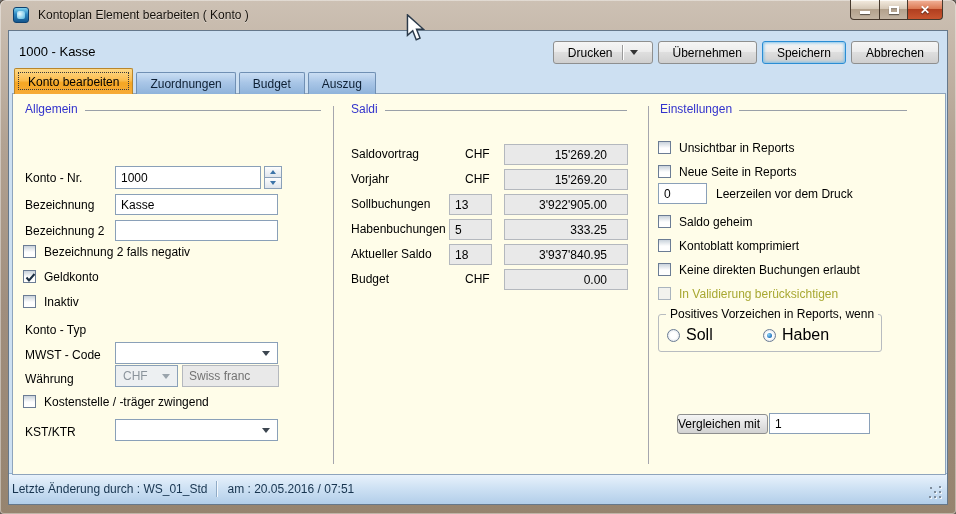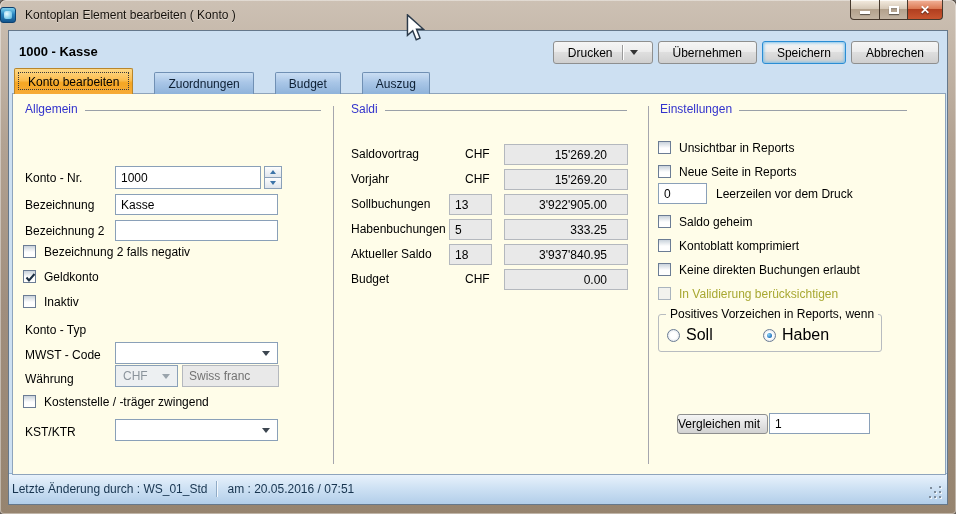--- a/index.html
+++ b/index.html
@@ -5,21 +5,21 @@
   * { margin:0; padding:0; box-sizing:border-box; font-family:"Liberation Sans", sans-serif; }
   body { margin:0; background:#777; }
 
   #window{ position:relative; width:956px; height:514px;
     background:linear-gradient(#cdc1b4,#b2a292 28%,#a08e7d 60%,#96846f);
     border-radius:6px 6px 4px 4px; overflow:hidden;
     box-shadow:inset 0 0 0 1px rgba(255,255,255,.4), 0 0 0 1px #55483c; }
 
   
   .titlebar{ position:absolute; left:0; top:0; right:0; height:30px;
-    display:flex; align-items:center; }
+    display:flex; align-items:center; padding-left:13px; }
   .app-icon{ width:16px; height:16px; border-radius:3px; position:relative;
     background:linear-gradient(#7fd2ef,#2b85c0 45%,#14568e); border:1px solid #0d4170; }
   .app-icon i{ position:absolute; left:3px; top:3px; width:8px; height:8px; border-radius:2px;
     background:radial-gradient(circle at 35% 35%, #eafaff, #74c6e8 75%); display:block; }
   .title-text{ margin-left:9px; font-size:12px; color:#15100a; text-shadow:0 1px 0 rgba(255,255,255,.45); }
 
   .win-controls{ position:absolute; top:0; right:13px; display:flex; }
   .wc-btn{ height:20px; border:1px solid #46392d; border-top:none; margin-left:-1px;
     display:flex; align-items:center; justify-content:center; position:relative;
     background:linear-gradient(#f4ece0,#d6c9b8 45%,#b3a18c 50%,#c3b4a2);
@@ -30,32 +30,32 @@
     background:linear-gradient(#f2b49b,#dc7a55 45%,#b13f20 50%,#c9552f);
     box-shadow:inset 0 1px 0 rgba(255,255,255,.5); }
   .ic-min{ width:10px; height:3px; background:#fff; box-shadow:0 1px 1px rgba(0,0,0,.55); margin-top:6px; }
   .ic-max{ width:10px; height:8px; border:2px solid #fff; box-shadow:0 1px 1px rgba(0,0,0,.45), inset 0 1px 1px rgba(0,0,0,.35); }
   .ic-close{ color:#fff; font-size:12px; font-weight:bold; text-shadow:0 1px 1px rgba(0,0,0,.6); line-height:1; }
 
   
   .client{ position:absolute; left:8px; top:30px; right:8px; bottom:9px;
     background:#cde0f2; border:1px solid #65788b; }
 
-  .header-title{ position:absolute; left:10px; top:13px; font-size:13px; font-weight:bold; color:#000; }
+  .header-title{ position:absolute; left:10px; top:13px; font-size:13px; font-weight:normal; color:#000; }
 
   .toolbar{ position:absolute; top:10px; right:8px; display:flex; gap:5px; }
   .btn{ height:23px; padding:0 14px; font-size:12px; color:#000; display:flex; align-items:center;
     background:linear-gradient(#f5f5f5,#ececec 45%,#dedede 50%,#cfcfcf);
     border:1px solid #8e8f8f; border-radius:3px; cursor:default; }
   .btn.default{ border:1px solid #2a8dd4; box-shadow:inset 0 0 3px 1px #7cc0ea; }
   .btn .split-sep{ width:1px; height:15px; background:#9a9a9a; margin:0 7px 0 9px; box-shadow:1px 0 0 #fff; }
   .drop-arrow{ width:0; height:0; border-left:4px solid transparent; border-right:4px solid transparent; border-top:5px solid #333; }
 
   
-  .tabs{ position:absolute; left:5px; top:37px; height:26px; display:flex; align-items:flex-end; gap:21px; z-index:3; }
+  .tabs{ position:absolute; left:5px; top:37px; height:26px; display:flex; align-items:flex-end; gap:3px; z-index:3; }
   .tab{ height:22px; padding:0 13px; display:flex; align-items:center; font-size:12px; color:#0d1f33;
     background:linear-gradient(#cadef3,#a9c6e7 45%,#8fb3da); border:1px solid #7090b4; border-bottom:none;
     border-radius:2px 2px 0 0; position:relative; }
   .tab[data-active="true"]{ height:26px; color:#000;
     background:linear-gradient(#fdd988,#fcbd4f 45%,#f5a623 55%,#f7ab38);
     border-color:#b8862c; }
   .tab[data-active="true"]::after{ content:""; position:absolute; inset:3px 3px 4px 3px; border:1px dotted #3a3a3a; }
 
   
   .content{ position:absolute; left:3px; top:62px; width:934px; height:382px;

